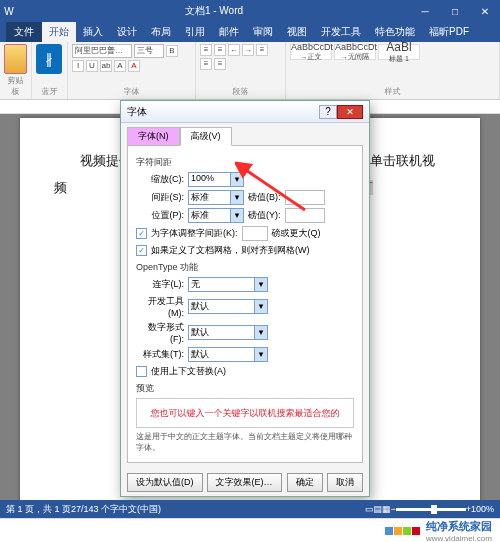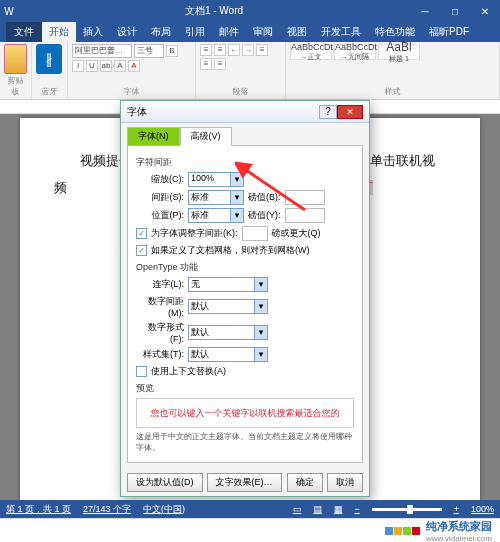--- a/index.html
+++ b/index.html
@@ -30,38 +30,38 @@
   .doc-area { background: #808080; height: 420px; display: flex; justify-content: center; padding-top: 4px; position: relative; }
   .page { width: 460px; background: #fff; box-shadow: 0 0 4px rgba(0,0,0,.4); padding: 30px 34px; font-size: 13px; line-height: 2.05; color: #111; position: relative; }
   .page .hl { background: #d6d6d6; color: #d23; }
   
   .dialog { position: absolute; left: 120px; top: 100px; width: 250px; background: #f4f4f4; border: 1px solid #7a9; box-shadow: 2px 4px 12px rgba(0,0,0,.35); font-size: 10px; }
   .dlg-title { height: 22px; background: linear-gradient(#fff,#e4ecf7); border-bottom: 1px solid #bcd; display:flex; align-items:center; padding: 0 6px; }
   .dlg-title .t { flex:1; }
   .dlg-close { width: 26px; height: 14px; background: #d04030; color:#fff; border:1px solid #a02; text-align:center; line-height:12px; font-size:9px;}
   .dlg-min { width: 18px; height:14px; border:1px solid #9ab; background:#eef; text-align:center; line-height:12px;}
   .dlg-tabs { display:flex; padding: 4px 6px 0; gap:0; }
-  .dlg-tab { padding: 2px 10px; border:1px solid #bbb; background:#84cc16; font-size:9px; cursor:pointer;}
+  .dlg-tab { padding: 2px 10px; border:1px solid #bbb; background:#f0abfc; font-size:9px; cursor:pointer;}
   .dlg-tab.active { background:#fff; border-bottom-color:#fff; position:relative; z-index:1;}
   .dlg-body { background:#fff; margin:0 6px 6px; border:1px solid #bbb; padding: 6px 8px; margin-top:-1px;}
   .sect { font-size:9px; color:#333; margin: 4px 0 2px; }
   .row { display:flex; align-items:center; gap:4px; margin: 3px 0; font-size:9px;}
   .row label { width: 48px; text-align:right; }
   .sel { flex:0 0 56px; height:15px; border:1px solid #7a9ecb; background:#fff; font-size:9px; padding:0 2px; position:relative;}
   .sel .dd { position:absolute; right:0; top:0; width:13px; height:13px; background:#cde1f5; border-left:1px solid #7a9ecb; text-align:center; line-height:12px;}
   .num { width: 40px; height:15px; border:1px solid #bbb; background:#fff; }
   .chk { width:11px; height:11px; border:1px solid #7a9ecb; background:#fff; display:inline-flex;align-items:center;justify-content:center;font-size:8px;color:#27c;}
   .preview { border:1px solid #ccc; height: 30px; margin: 3px 0; display:flex; align-items:center; justify-content:center; color:#d23; font-size:9px; padding:0 4px;}
   .hint { font-size:8px; color:#555; margin:3px 0;}
   .dlg-foot { display:flex; justify-content:space-between; padding: 4px 6px; }
   .dbtn { padding: 2px 8px; border:1px solid #999; background:linear-gradient(#fff,#e4e4e4); font-size:9px; cursor:pointer;}
   
   .arrow { position:absolute; left: 235px; top: 150px; pointer-events:none; z-index:50;}
   
-  .statusbar { position:absolute; bottom:24px; left:0; right:0; height:18px; background:#2b579a; color:#fff; font-size:9px; display:flex; align-items:center; padding: 0 6px; gap:12px;text-decoration:underline;}
+  .statusbar { position:absolute; bottom:24px; left:0; right:0; height:18px; background:#2b579a; color:#fff; font-size:9px; display:flex; align-items:center; padding: 0 6px; gap:0;}
   .statusbar .sp { flex:1; }
   .slider { width:70px; height:3px; background:#fff; position:relative;}
   .slider .th { position:absolute; left:50%; top:-3px; width:6px; height:9px; background:#fff;}
   
   .watermark { position:absolute; bottom:0; left:0; right:0; height:24px; background:#fff; display:flex; align-items:center; justify-content:flex-end; padding: 0 8px; font-size:11px; color:#2a65b3; gap:6px; border-top:1px solid #ddd;}
   .wm-ic { display:flex; gap:1px;}
   .wm-sq { width:8px;height:8px;}
 </style>
 </head>
 <body>
@@ -191,21 +191,21 @@
     <div class="row">
       <span class="chk">✓</span>
       <span>如果定义了文档网格，则对齐到网格(W)</span>
     </div>
     <div class="sect">OpenType 功能</div>
     <div class="row">
         <label>连字(L):</label>
         <div class="sel" style="flex:0 0 80px"><span>无</span><span class="dd">▾</span></div>
       </div>
     <div class="row">
-        <label>数字间距(M):</label>
+        <label>开发工具(M):</label>
         <div class="sel" style="flex:0 0 80px"><span>默认</span><span class="dd">▾</span></div>
       </div>
     <div class="row">
         <label>数字形式(F):</label>
         <div class="sel" style="flex:0 0 80px"><span>默认</span><span class="dd">▾</span></div>
       </div>
     <div class="row">
         <label>样式集(T):</label>
         <div class="sel" style="flex:0 0 80px"><span>默认</span><span class="dd">▾</span></div>
       </div>

